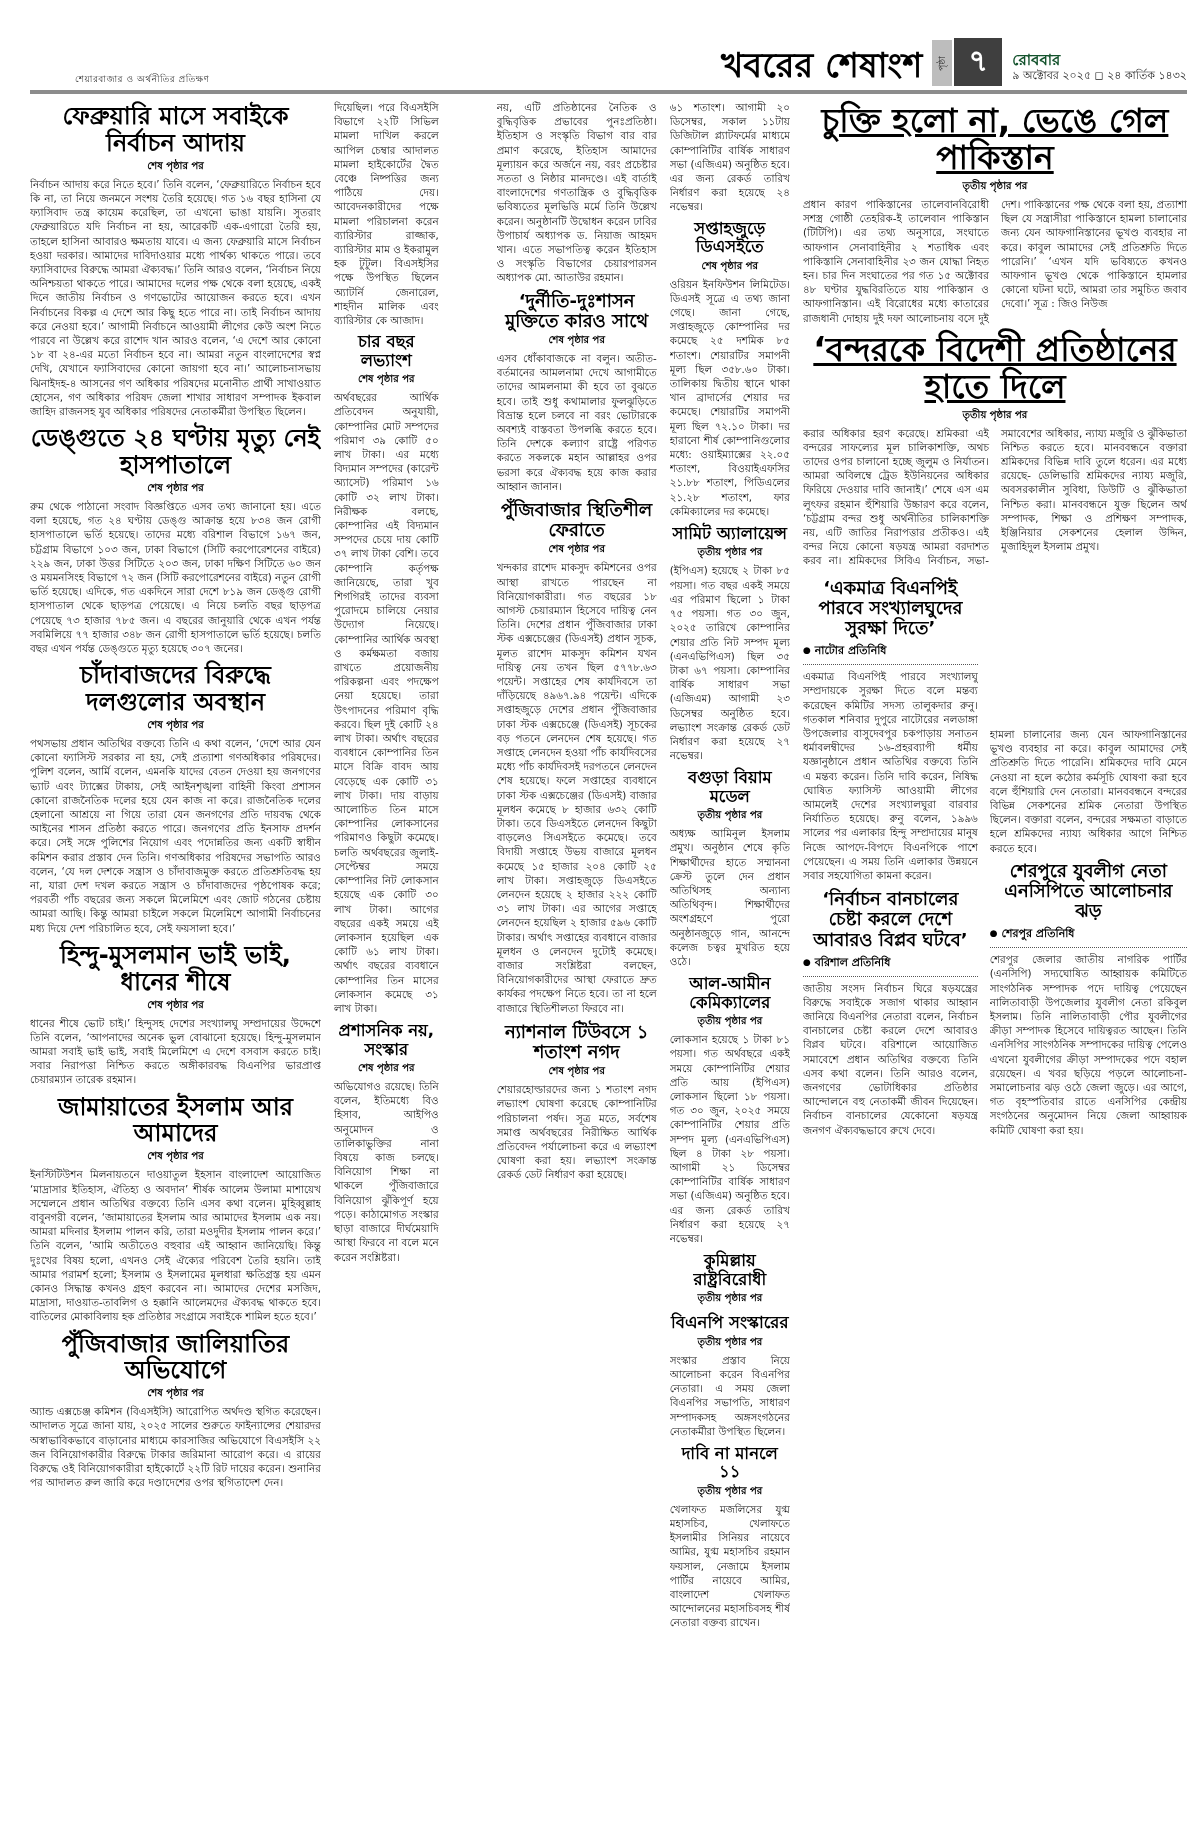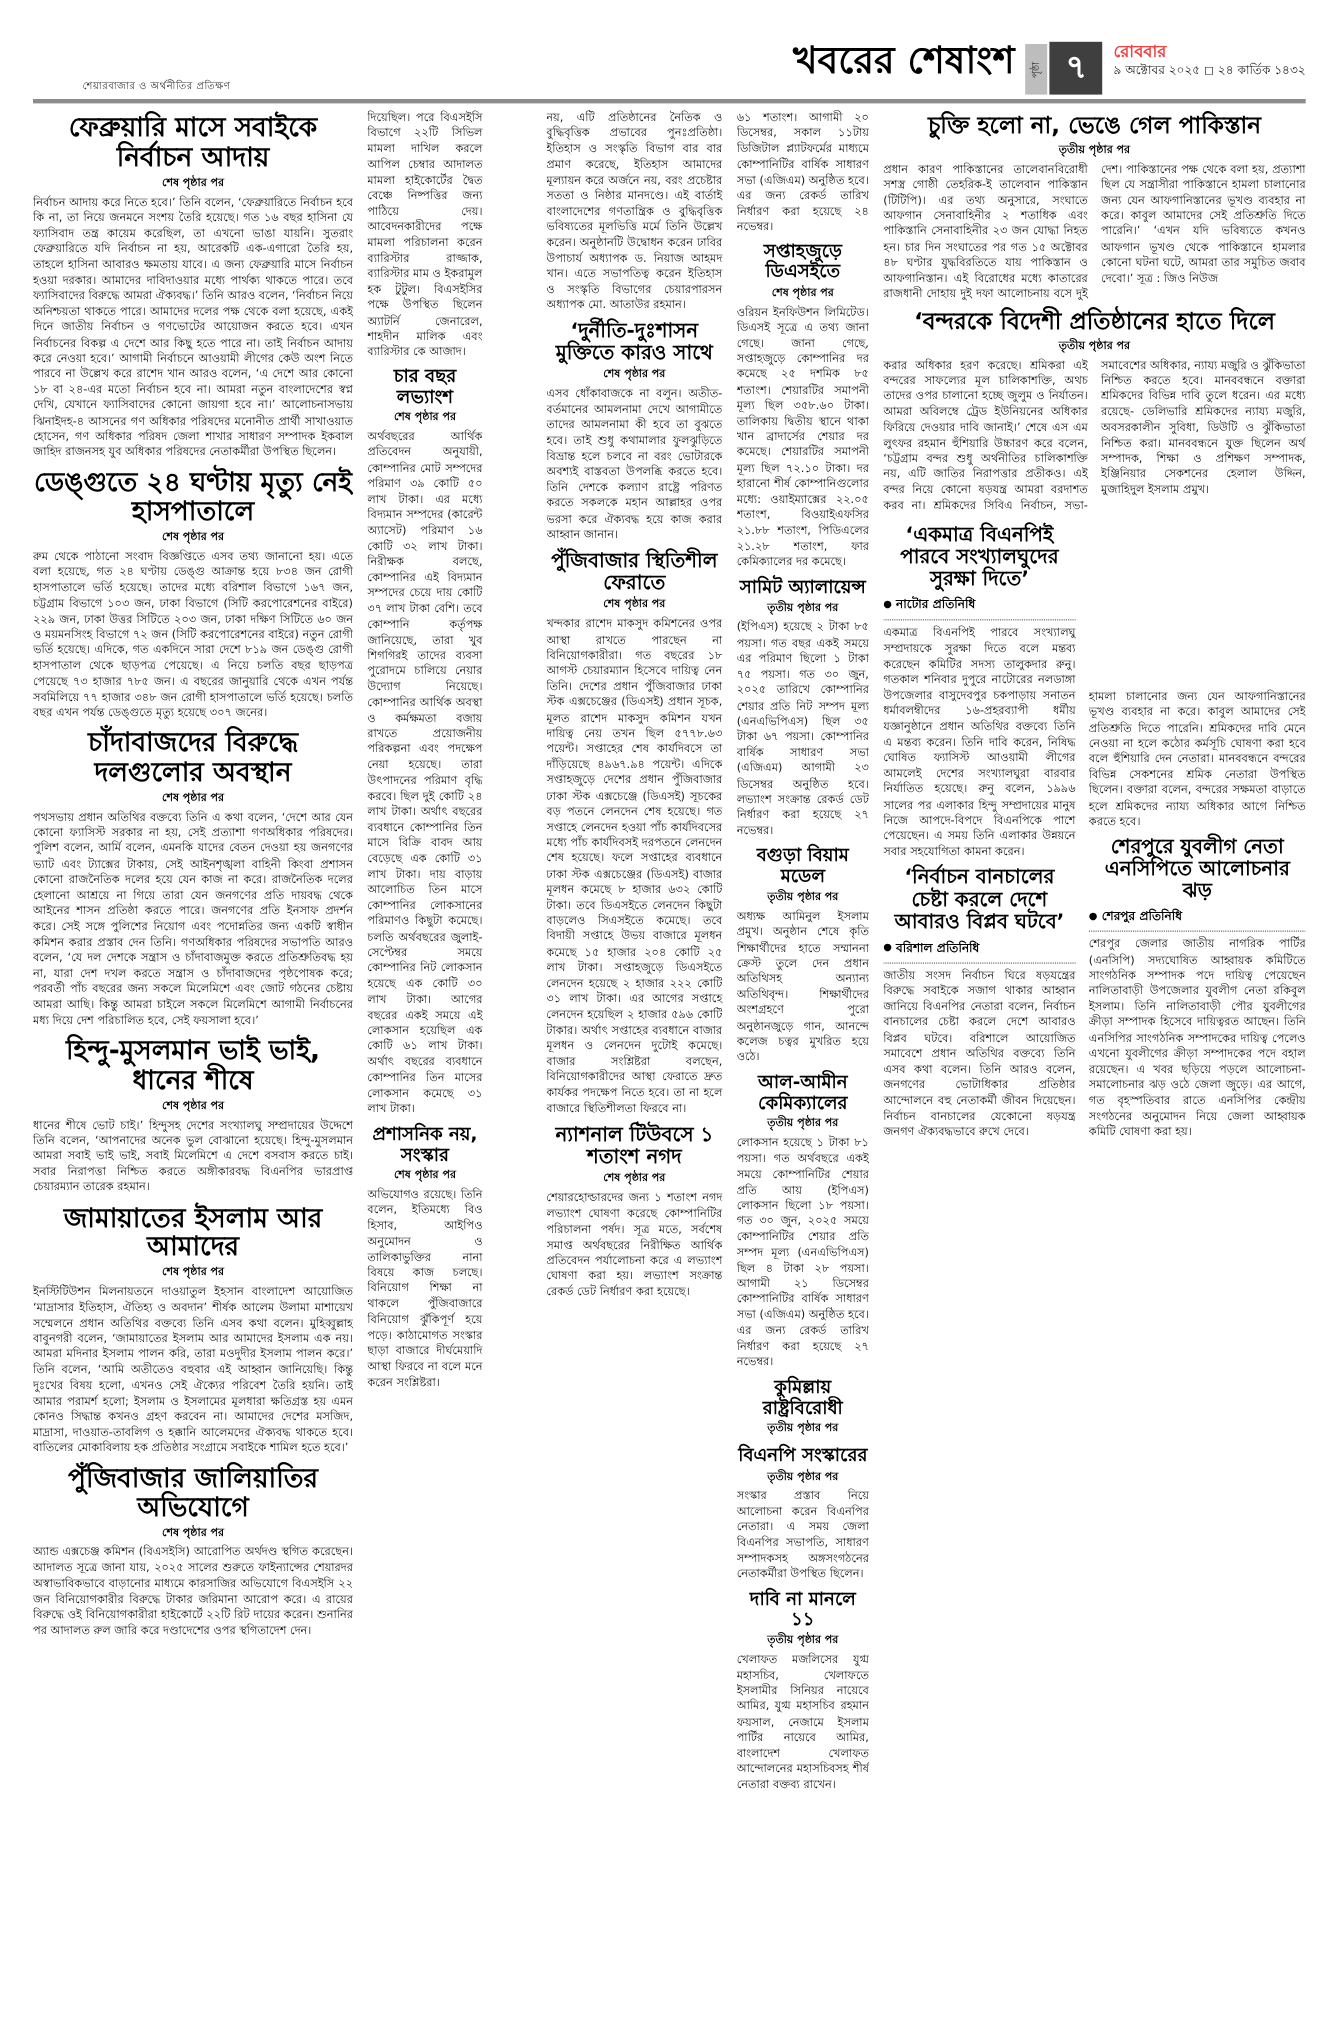--- a/index.html
+++ b/index.html
@@ -7,44 +7,44 @@
     width:1200px;height:1843px;background:#ffffff;color:#1a1a1a;
     font-family:"DejaVu Sans", sans-serif;overflow:hidden;
   }
   .page{box-sizing:border-box;width:1200px;height:1843px;padding:8px 13px 8px 30px;position:relative;}
 
   
   .hdr{display:flex;align-items:flex-end;justify-content:space-between;height:78px;}
   .masthead-wrap{display:flex;flex-direction:column;line-height:1;padding-left:45px;}
   .tagline{font-size:9px;color:#333;margin-bottom:2px;letter-spacing:.5px;}
   .masthead{font-size:44px;font-weight:bold;color:#000;letter-spacing:-1px;}
-  .hdr-right{display:flex;align-items:flex-start;gap:10px;}
+  .hdr-right{display:flex;align-items:flex-end;gap:10px;}
   .section-title{font-size:34px;font-weight:bold;color:#000;line-height:1;padding-bottom:4px;}
   .pagebox{display:flex;align-items:flex-end;gap:2px;}
   .page-word{width:20px;height:46px;background:#bdbdbd;color:#222;display:flex;align-items:center;justify-content:center;}
   .page-word span{transform:rotate(-90deg);font-size:9px;white-space:nowrap;display:block;}
   .page-num{width:48px;height:48px;background:#3f3f3f;color:#fff;font-size:30px;font-weight:bold;display:flex;align-items:center;justify-content:center;}
   .daydate{line-height:1.25;padding-bottom:3px;}
-  .day{font-size:15px;font-weight:bold;color:#ef4444;}
+  .day{font-size:15px;font-weight:bold;color:#14532d;}
   .date{font-size:11px;color:#222;}
   .hdr-rule{border:0;border-top:4px solid #8c8c8c;margin:4px 0 6px 0;}
 
   
   .cols{display:flex;gap:13px;height:1716px;overflow:hidden;}
   .col{overflow:hidden;}
   .col-a{width:300px;}
   .col-b{width:108px;}
   .col-c{width:165px;margin-left:45px;}
   .col-d{width:124px;}
   .col-e{width:396px;}
 
   .article{margin-bottom:7px;}
   h2.hl{font-weight:bold;color:#000;text-align:center;margin:3px 0 0 0;line-height:1.12;}
   .hl-xl{font-size:24px;}
-  .hl-lg{font-size:21px;}
+  .hl-lg{font-size:33px;text-decoration:underline;}
   .hl-md{font-size:18px;}
   .hl-sm{font-size:16.5px;}
   .kicker{font-size:10px;font-weight:bold;text-align:center;margin:1px 0 2px 0;color:#000;}
   .body-txt{font-size:10.3px;line-height:1.38;text-align:justify;margin:0;color:#151515;}
   .cont{margin-bottom:6px;}
   .dateline{font-size:11px;font-weight:bold;margin:4px 0 2px 0;color:#000;}
   .dateline .dot{font-size:9px;vertical-align:1px;}
   .dotted{border:0;border-top:1px dotted #555;margin:3px 0 4px 0;}
 
   .e-split{display:flex;gap:12px;align-items:flex-end;}

